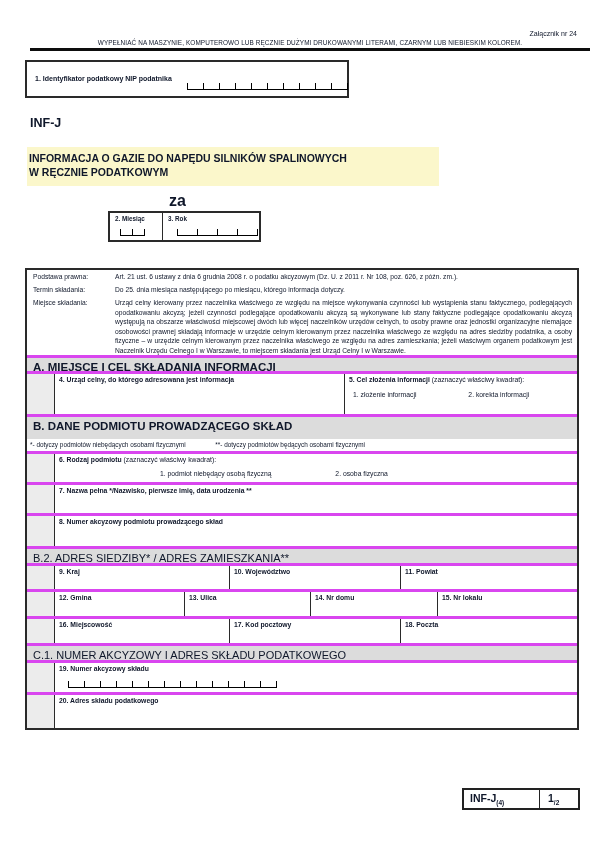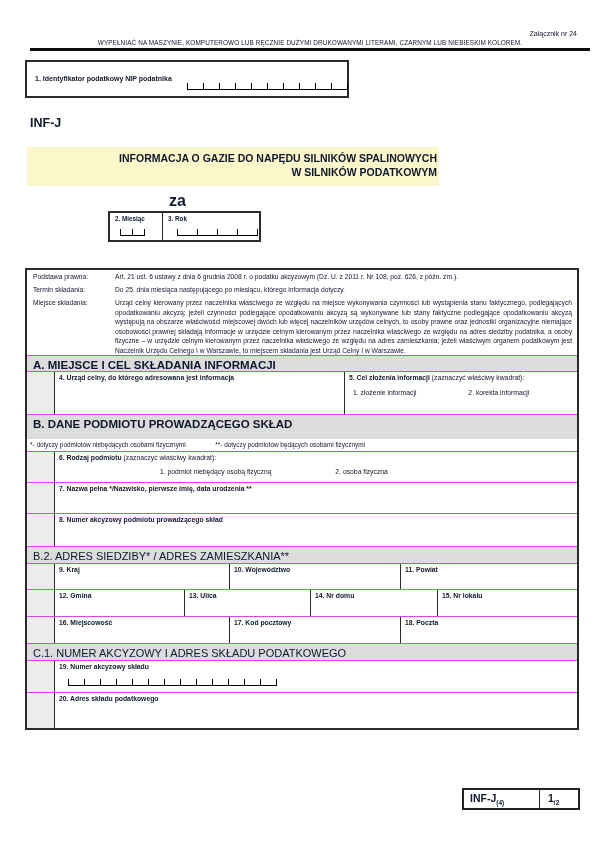--- a/index.html
+++ b/index.html
@@ -13,41 +13,41 @@
   .instruction{
     position:absolute;top:39px;left:30px;width:560px;text-align:center;
     font-size:6.4px;letter-spacing:.1px;padding-bottom:2px;border-bottom:3px solid #0d0d0d;
   }
   .nip-box{position:absolute;left:25px;top:60px;width:320px;height:34px;border:2px solid #2a2a2a;background:#fff;}
   .nip-box .lbl{position:absolute;left:8px;top:13px;font-size:7px;font-weight:bold;}
   .nip-box .comb{position:absolute;left:160px;top:21px;}
   .form-code{position:absolute;left:30px;top:116px;font-size:12.5px;font-weight:bold;}
   .title-box{
     position:absolute;left:27px;top:147px;width:408px;padding:5px 2px 6px;
-    text-align:right;font-weight:bold;font-size:10.5px;line-height:1.32;background:#FBF7CB;
+    text-align:left;font-weight:bold;font-size:10.5px;line-height:1.32;background:#FBF7CB;
   }
   .za{position:absolute;left:120px;top:192px;width:115px;text-align:center;font-weight:bold;font-size:16px;}
   .period-box{position:absolute;left:108px;top:211px;width:149px;height:27px;border:2px solid #2a2a2a;display:flex;background:#fff;}
   .period-cell{position:relative;box-sizing:border-box;}
   .period-cell.month{width:53px;border-right:1px solid #2a2a2a;}
   .period-cell.year{flex:1;}
   .period-cell .lbl{font-size:6.3px;font-weight:bold;padding:2px 0 0 5px;}
   .period-cell .comb{position:absolute;bottom:4px;}
   .period-cell.month .comb{left:10px;}
   .period-cell.year .comb{left:14px;}
   
   .comb{display:flex;}
   .comb b{display:block;height:6px;border-left:1px solid #000;border-bottom:1.6px solid #000;}
   .comb b:last-child{border-right:1px solid #000;}
   .comb.w15 b{width:15px;}
   .comb.w11 b{width:11px;}
   .comb.w19 b{width:19px;}
   
   .form-main{position:absolute;left:25px;top:268px;width:550px;border:2px solid #2a2a2a;background:#fff;}
-  .frow{display:flex;box-sizing:border-box;border-top:1px solid #d946ef;position:relative;}
+  .frow{display:flex;box-sizing:border-box;border-top:3px solid #d946ef;position:relative;}
   .frow:first-child{border-top:none;}
   .sec-hdr{display:block;background:#DCDCDC;font-size:11px;padding:2.5px 4px 0 6px;}
   .sec-hdr.bold{font-weight:bold;font-size:11.5px;}
   .spacer{width:27px;background:#ECECEC;border-right:1px solid #2a2a2a;flex-shrink:0;}
   .cell{position:relative;box-sizing:border-box;}
   .cell.brd{border-right:1px solid #2a2a2a;}
   .flbl{font-size:6.8px;font-weight:bold;padding:2px 4px 0 4px;line-height:1.25;}
   .flbl .hint{font-weight:normal;}
   .opts{font-size:6.8px;}
   
@@ -81,21 +81,21 @@
         <b></b>
         <b></b>
         <b></b>
         <b></b>
       </span>
   </div>
 
   <div class="form-code">INF-J</div>
   <div class="title-box">
     <div>INFORMACJA  O GAZIE  DO NAPĘDU SILNIKÓW SPALINOWYCH</div>
-    <div>W SILNIKÓW PODATKOWYM</div>
+    <div>W RĘCZNIE PODATKOWYM</div>
   </div>
   <div class="za">za</div>
 
   <div class="period-box">
     <div class="period-cell month">
       <div class="lbl">2. Miesiąc</div>
       <span class="comb w11">
           <b></b>
           <b></b>
         </span>

